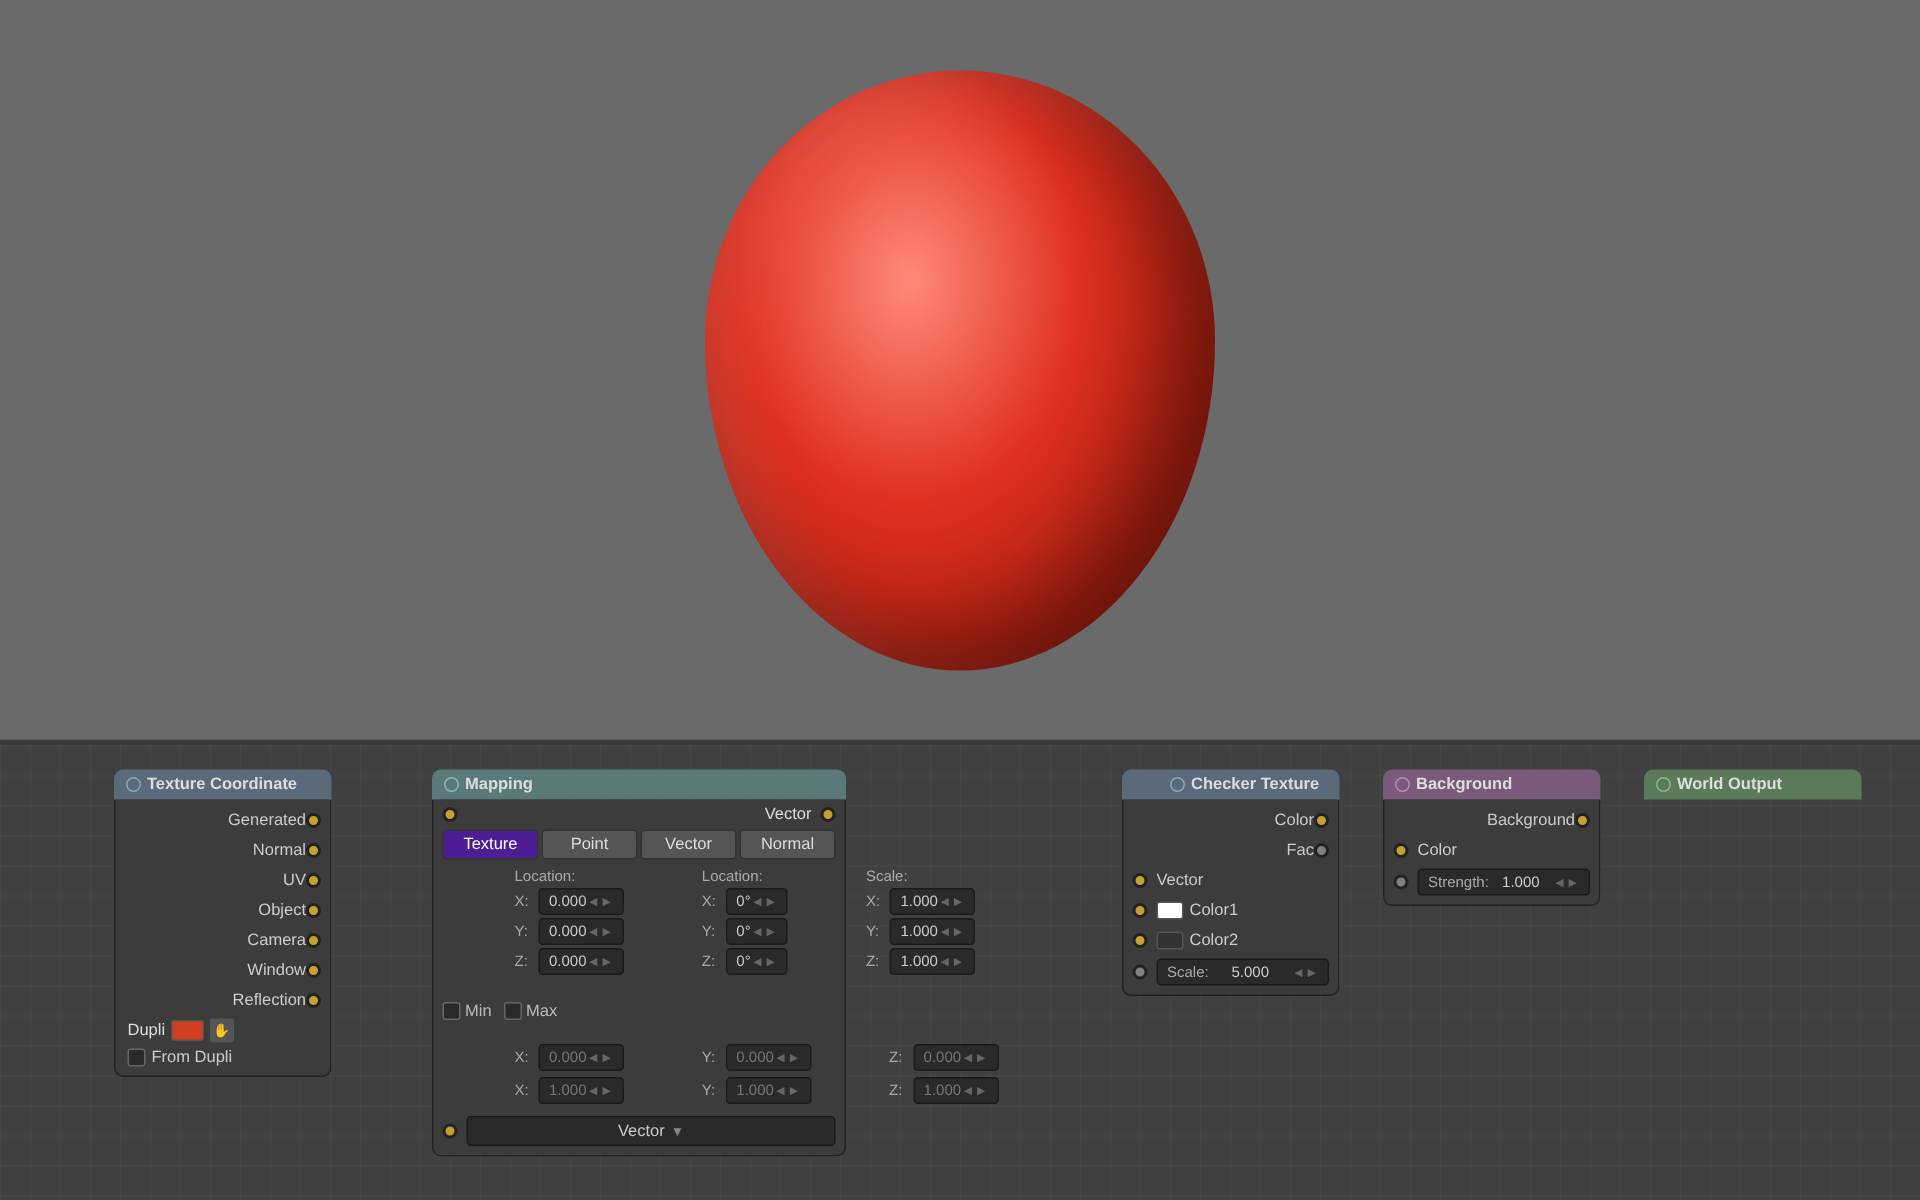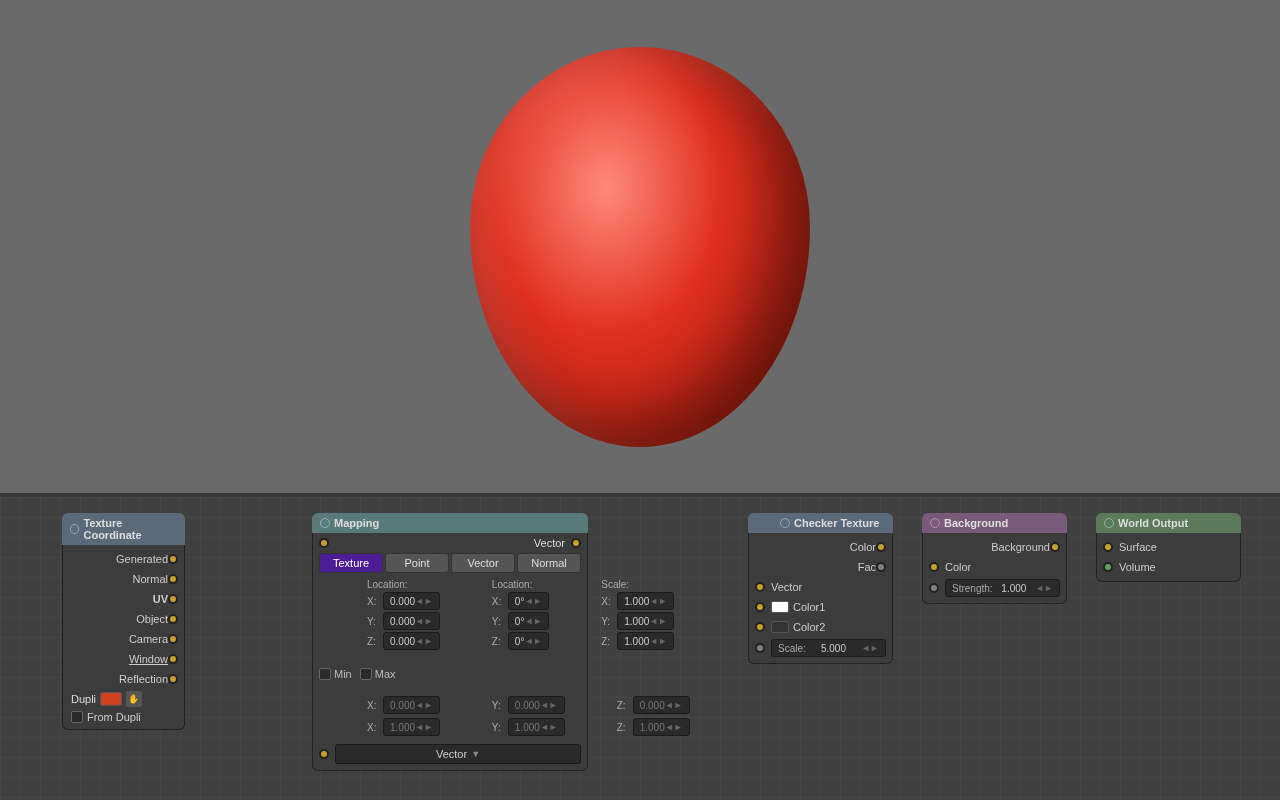--- a/index.html
+++ b/index.html
@@ -93,32 +93,32 @@
       position: absolute;
       top: 0;
       left: 0;
       width: 100%;
       height: 100%;
       pointer-events: none;
     }
 
     
     #node-tex-coord {
-      left: 62px;
+      left: 76px;
       top: 16px;
-      width: 123px;
+      width: 145px;
     }
 
     #node-tex-coord .node-header {
       background: #5a6a7a;
     }
 
     
     #node-mapping {
-      left: 312px;
+      left: 288px;
       top: 16px;
       width: 276px;
     }
 
     #node-mapping .node-header {
       background: #5a7a7a;
     }
 
     
     #node-checker {
@@ -376,33 +376,33 @@
     <div class="node-body">
       <div class="socket-label-row right">
         <span class="label" style="text-align:right;">Generated</span>
         <div class="socket socket-yellow"></div>
       </div>
       <div class="socket-label-row right">
         <span class="label" style="text-align:right;">Normal</span>
         <div class="socket socket-yellow"></div>
       </div>
       <div class="socket-label-row right">
-        <span class="label" style="text-align:right;font-weight:bold;">UV</span>
+        <span class="label" style="text-align:right;">UV</span>
         <div class="socket socket-yellow"></div>
       </div>
       <div class="socket-label-row right">
         <span class="label" style="text-align:right;">Object</span>
         <div class="socket socket-yellow"></div>
       </div>
       <div class="socket-label-row right">
         <span class="label" style="text-align:right;">Camera</span>
         <div class="socket socket-yellow"></div>
       </div>
       <div class="socket-label-row right">
-        <span class="label" style="text-align:right;text-decoration:underline;">Window</span>
+        <span class="label" style="text-align:right;">Window</span>
         <div class="socket socket-yellow"></div>
       </div>
       <div class="socket-label-row right">
         <span class="label" style="text-align:right;">Reflection</span>
         <div class="socket socket-yellow"></div>
       </div>
       <div class="obj-row">
         <span>Dupli</span>
         <div class="obj-swatch"></div>
         <div class="eyedropper-btn">✋</div>
@@ -653,27 +653,15 @@
         </div>
       </div>
     </div>
   </div>
 
   <div id="node-world-output" class="node-card">
     <div class="node-header" style="background:#5a7a5a;">
       <div class="node-header-icon" style="background:#5a7a5a; border-color:#8abb8a;"></div>
       <span>World Output</span>
     </div>
-    <div class="node-body">
-
-      <div class="socket-label-row">
-        <div class="socket socket-yellow" style="margin-right:6px; background:#c8a030;"></div>
-        <span class="label">Surface</span>
-      </div>
-
-      <div class="socket-label-row">
-        <div class="socket" style="background:#60a060; margin-right:6px; border:2px solid #222;"></div>
-        <span class="label">Volume</span>
-      </div>
-    </div>
   </div>
 
 </div>
 
 </body></html>

